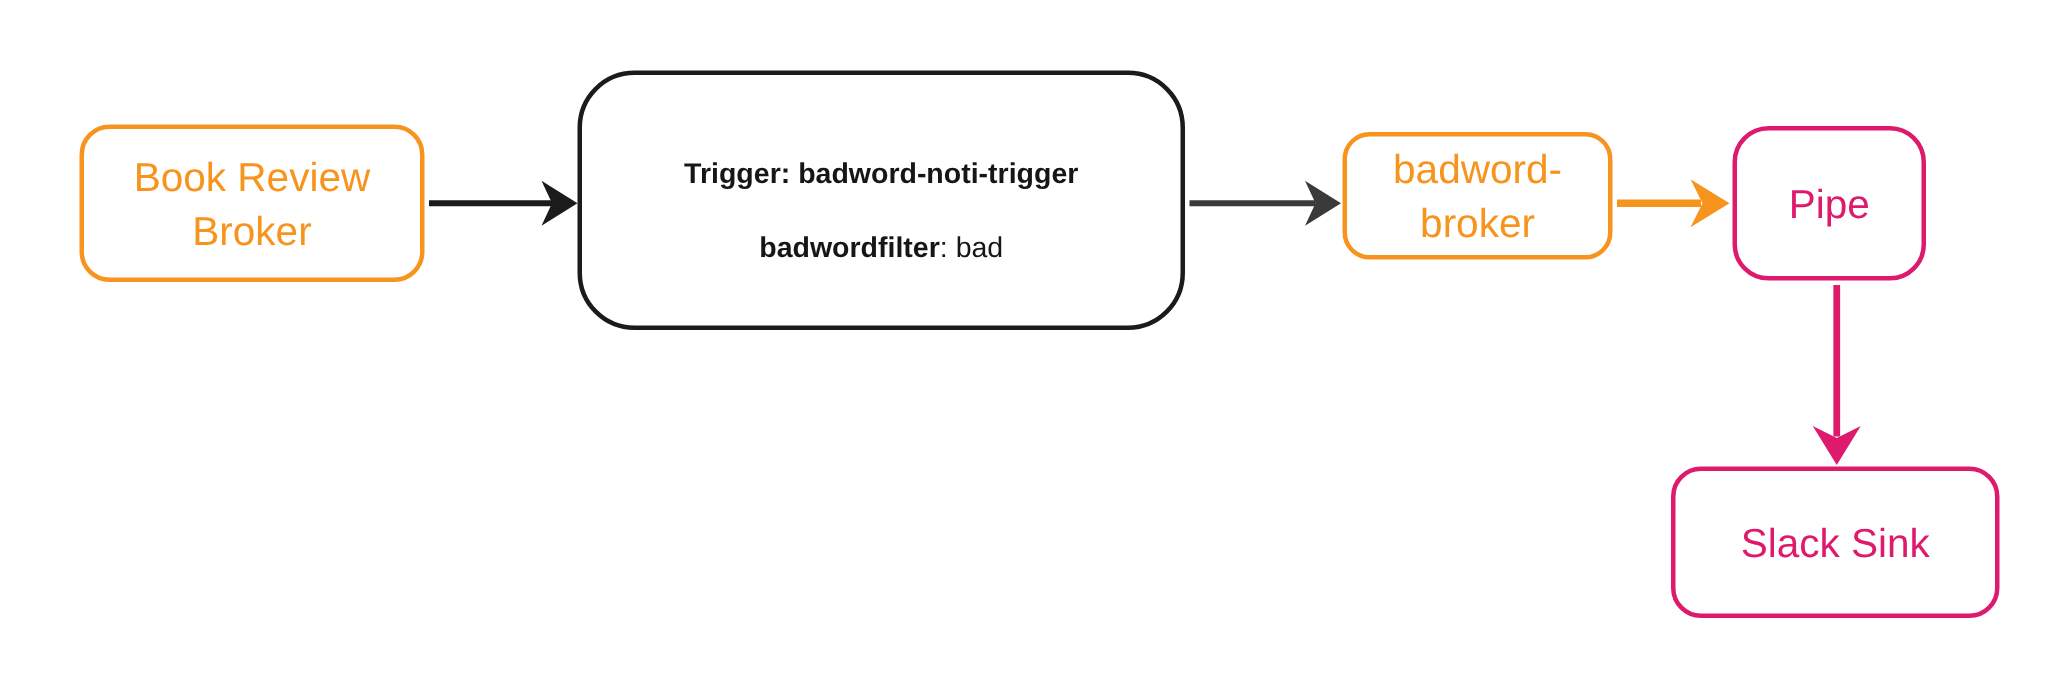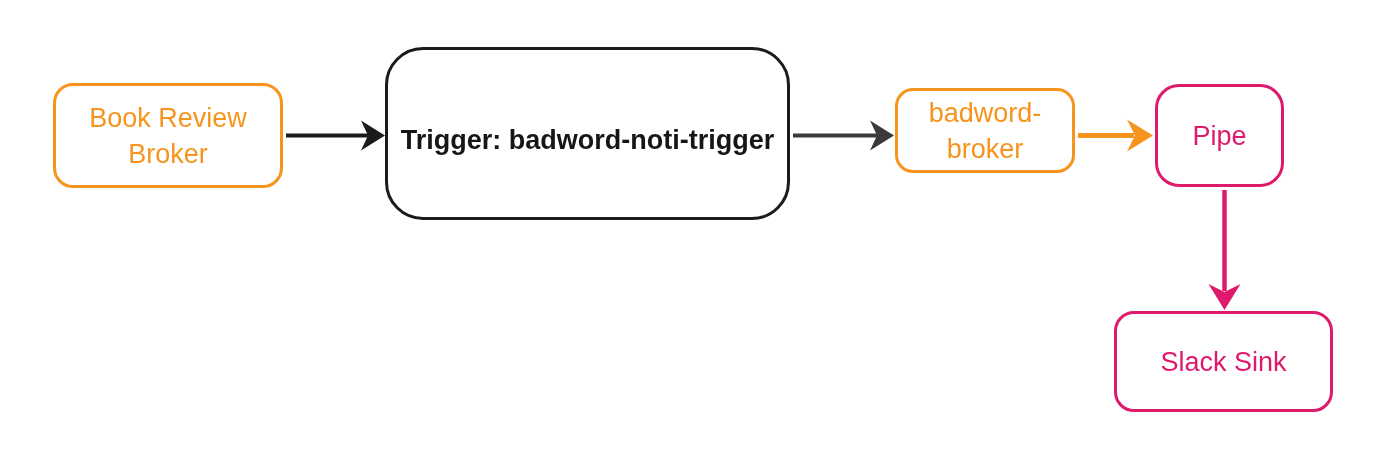--- a/index.html
+++ b/index.html
@@ -51,21 +51,21 @@
   }
   .node-trigger {
     left: 385px; top: 47px;
     width: 405px; height: 173px;
     border: 3.5px solid var(--black, #1B1B1B);
     border-radius: 38px;
     color: #161616;
     flex-direction: column;
   }
   .node-trigger .tline {
-    font-size: 27px;
+    font-size: 19px;
     line-height: 35px;
     white-space: nowrap;
     margin-top: 14px;
   }
   .node-trigger .b { font-weight: 700; }
   .node-badword-broker {
     left: 895px; top: 88px;
     width: 180px; height: 85px;
     border-radius: 18px;
   }
@@ -104,20 +104,21 @@
     </g>
   </svg>
 
   <div class="node node-orange node-book-review-broker">
     <div class="label">Book Review
 Broker</div>
   </div>
 
   <div class="node node-trigger">
     <div class="tline b">Trigger: badword-noti-trigger</div>
+    <div class="tline"><span class="b">badwordfilter</span><span>: bad</span></div>
   </div>
 
   <div class="node node-orange node-badword-broker">
     <div class="label">badword-
 broker</div>
   </div>
 
   <div class="node node-pink node-pipe">
     <div class="label">Pipe</div>
   </div>

